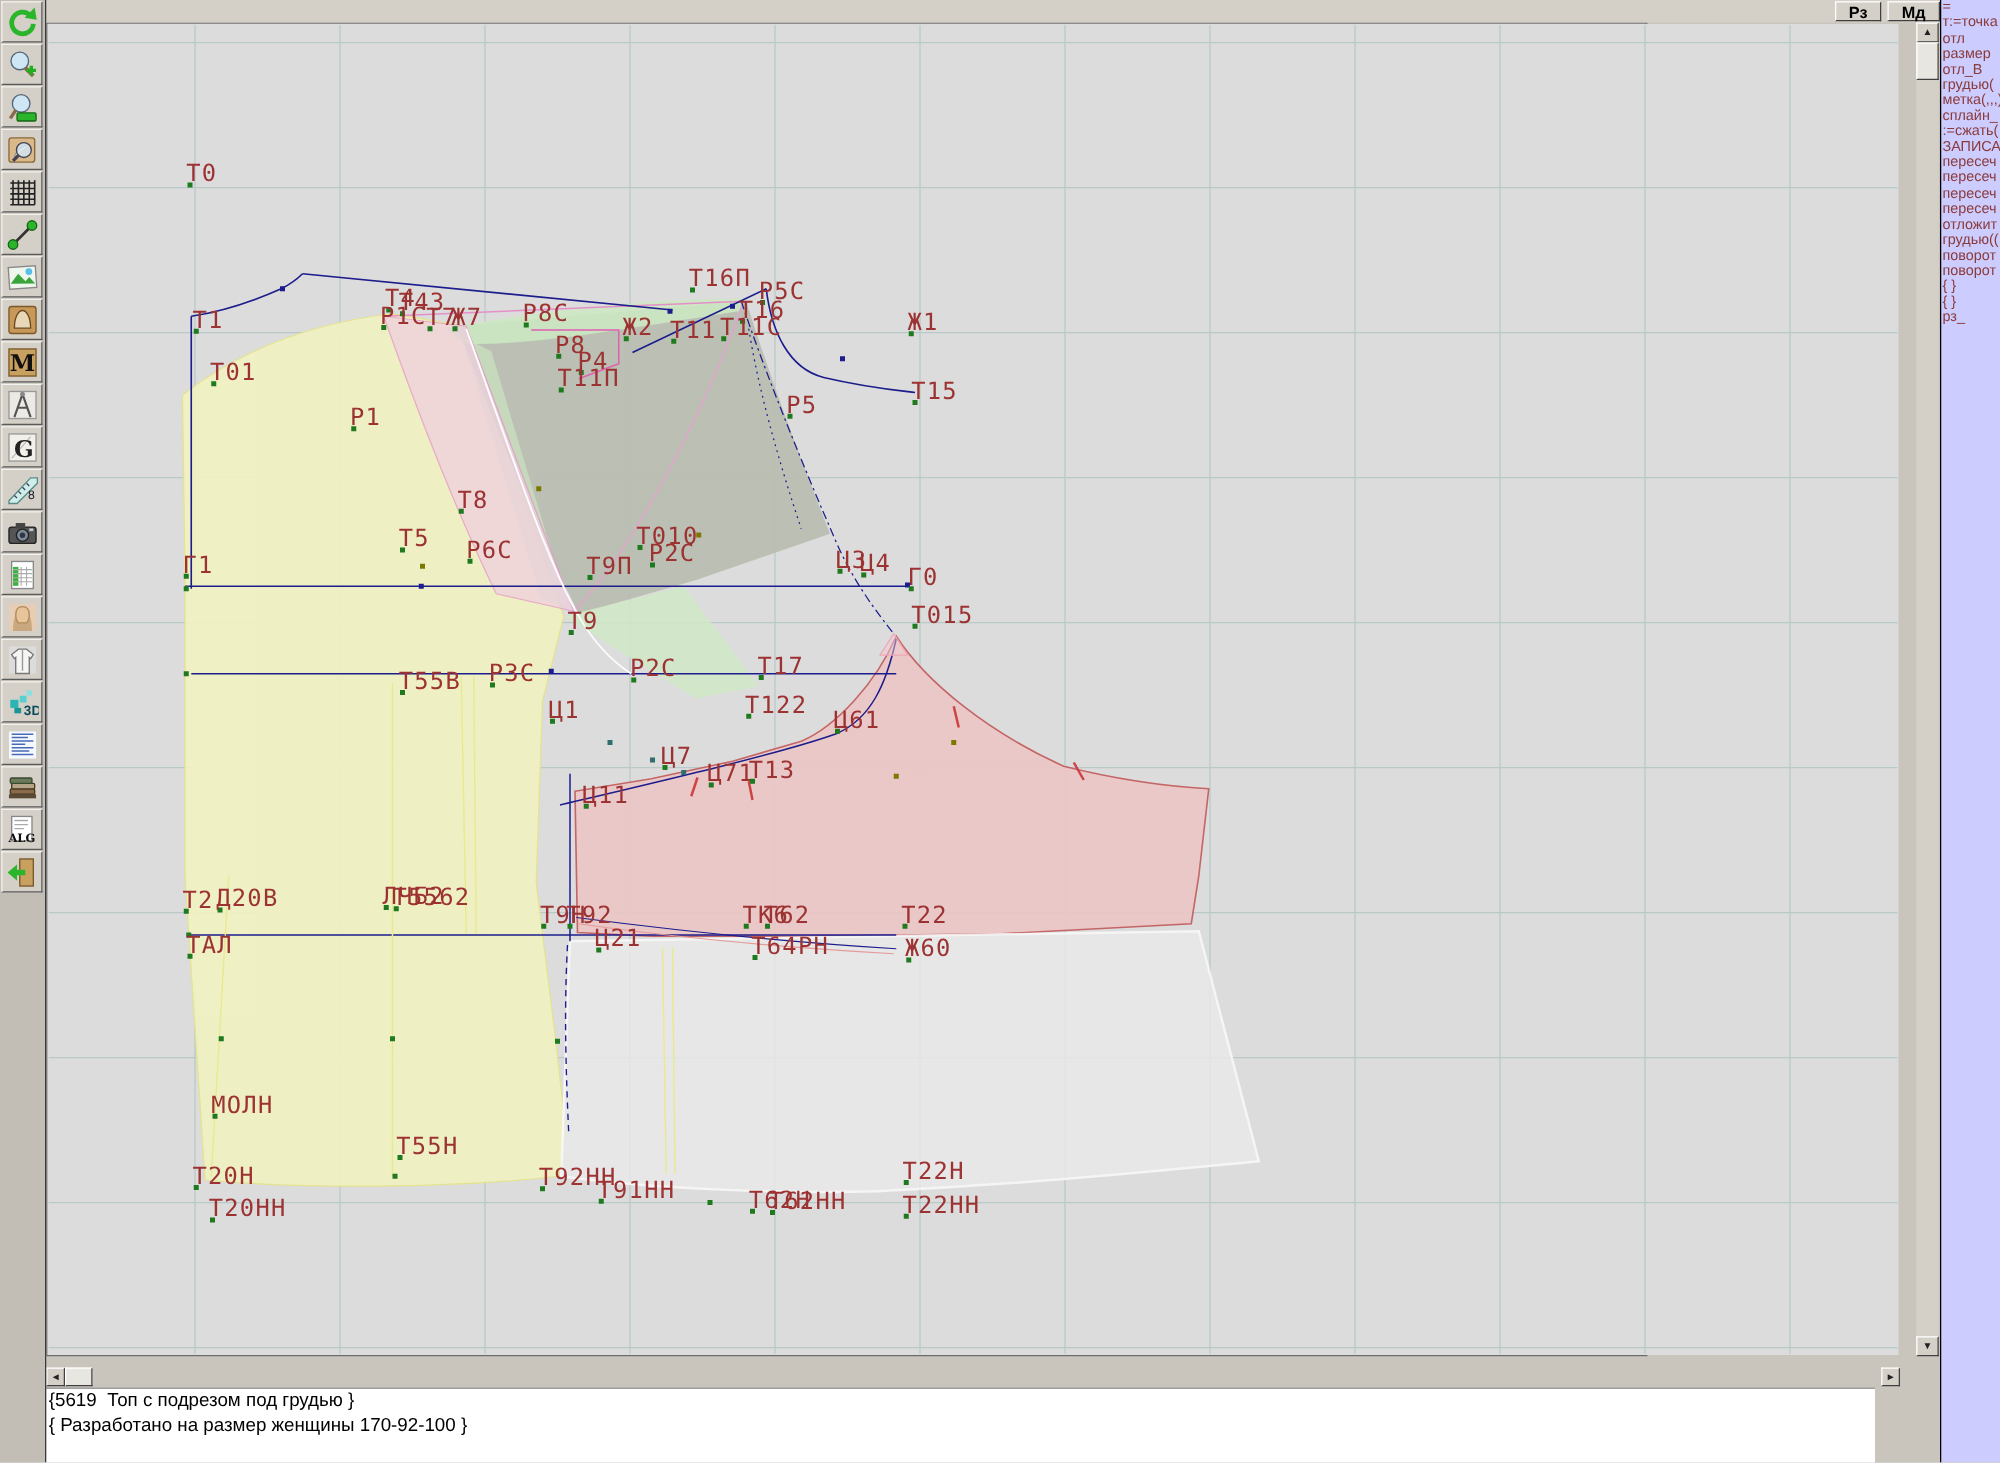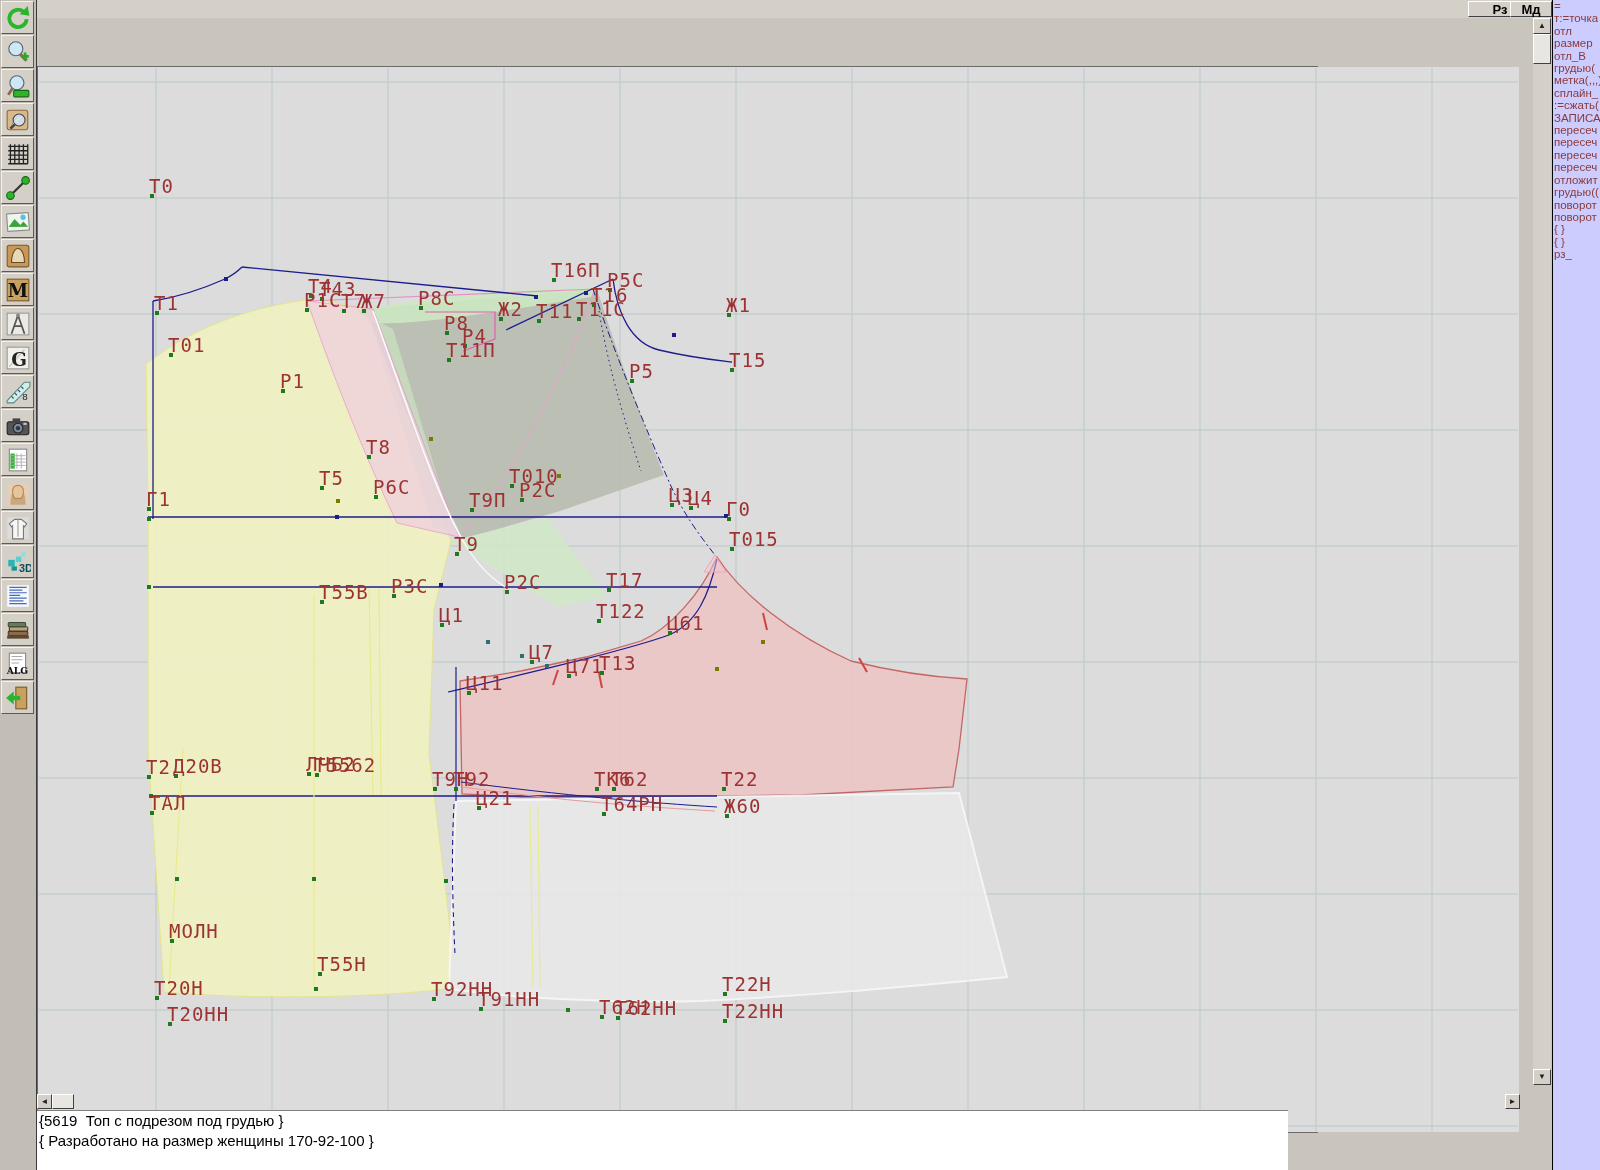--- a/index.html
+++ b/index.html
@@ -13,39 +13,39 @@
             display:flex;align-items:center;justify-content:center;box-sizing:border-box;}
   .tool-btn svg{width:26px;height:26px;display:block;}
   
   .topbar{position:absolute;left:36px;top:0;width:1516px;height:18px;background:#d4d0c8;z-index:4;}
   .tb-btn{position:absolute;top:1px;height:16px;background:#d4d0c8;
           border:1px solid;border-color:#fff #404040 #404040 #fff;
           font-size:13px;font-weight:bold;color:#000;text-align:center;line-height:15px;
           box-sizing:border-box;padding:0 6px;}
   
   .canvas{position:absolute;left:37px;top:18px;width:1281px;height:1067px;
-          border:1px solid #6a6a6a;box-sizing:border-box;background:#dcdcdc;margin-top:48px;}
+          border:1px solid #6a6a6a;box-sizing:border-box;background:#dcdcdc;}
   .canvas svg{display:block;}
   
   .vscroll{position:absolute;left:1533px;top:18px;width:18px;height:1067px;background:#d4d0c8;z-index:4;}
   .sb-btn{width:18px;height:16px;background:#d4d0c8;border:1px solid;
           border-color:#fff #404040 #404040 #fff;box-sizing:border-box;
           font-size:8px;text-align:center;line-height:14px;color:#222;}
   .vthumb{position:absolute;left:0;top:16px;width:18px;height:30px;background:#e8e6e0;
           border:1px solid;border-color:#fff #404040 #404040 #fff;box-sizing:border-box;}
   .vs-down{position:absolute;bottom:0;left:0;}
   
   .hscroll{position:absolute;left:37px;top:1094px;width:1483px;height:15px;z-index:4;}
   .hsb{position:absolute;top:0;width:15px;height:15px;background:#d4d0c8;border:1px solid;
        border-color:#fff #404040 #404040 #fff;box-sizing:border-box;
        font-size:8px;text-align:center;line-height:13px;color:#222;}
   .hthumb{position:absolute;left:15px;top:0;width:22px;height:15px;background:#e8e6e0;
           border:1px solid;border-color:#fff #404040 #404040 #fff;box-sizing:border-box;}
   
-  .statusarea{position:absolute;left:36px;top:1110px;width:1252px;height:60px;background:#ffffff;
+  .statusarea{position:absolute;left:36px;top:1110px;width:1464px;height:60px;background:#ffffff;
               border-top:1px solid #808080;color:#000;}
   .statusline{font-size:15px;line-height:20px;padding-left:3px;white-space:pre;
               font-family:"Liberation Sans",sans-serif;}
   
   .panel{position:absolute;left:1552px;top:0;width:48px;height:1170px;background:#ccccff;
          border-left:1px solid #000;box-sizing:border-box;z-index:6;overflow:hidden;}
   .panel-line{font-size:11.5px;line-height:12.4px;color:#8a3a3a;white-space:nowrap;
               padding-left:1px;font-family:"Liberation Sans",sans-serif;}
 </style>
 </head>
@@ -197,21 +197,21 @@
     <div class="tool-btn">
       <svg viewBox="0 0 24 24">
         <rect x="10" y="2" width="10" height="20" fill="#c8a060" stroke="#7a5a28"></rect>
         <path d="M14 12H5" stroke="#2ab52a" stroke-width="4"></path>
         <path d="M8 6l-7 6 7 6z" fill="#2ab52a"></path>
       </svg>
     </div>
   </div>
 
 <div class="topbar">
-  <div class="tb-btn" style="left:1432px;width:64px;">Рз</div>
+  <div class="tb-btn" style="left:1432px;width:37px;">Рз</div>
   <div class="tb-btn" style="left:1474px;width:42px;">Мд</div>
 </div>
 
 <div class="canvas">
   <svg id="cadsvg" width="1481" height="1065" viewBox="37 18 1481 1065" xmlns="http://www.w3.org/2000/svg">
       <rect x="37" y="18" width="1481" height="1065" fill="#dcdcdc"></rect>
       <line x1="155" y1="19" x2="155" y2="1082" stroke="#b7cac7"></line>
       <line x1="271" y1="19" x2="271" y2="1082" stroke="#b7cac7"></line>
       <line x1="387" y1="19" x2="387" y2="1082" stroke="#b7cac7"></line>
       <line x1="503" y1="19" x2="503" y2="1082" stroke="#b7cac7"></line>

